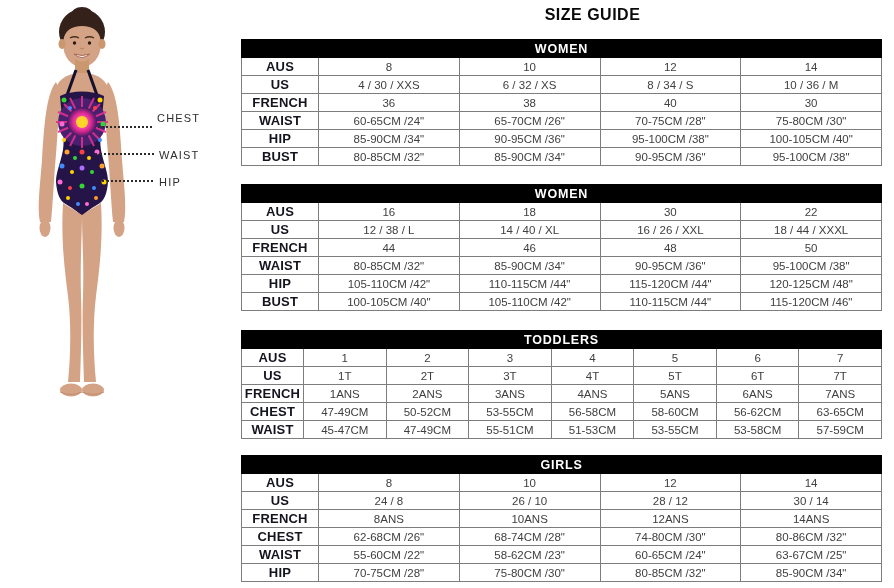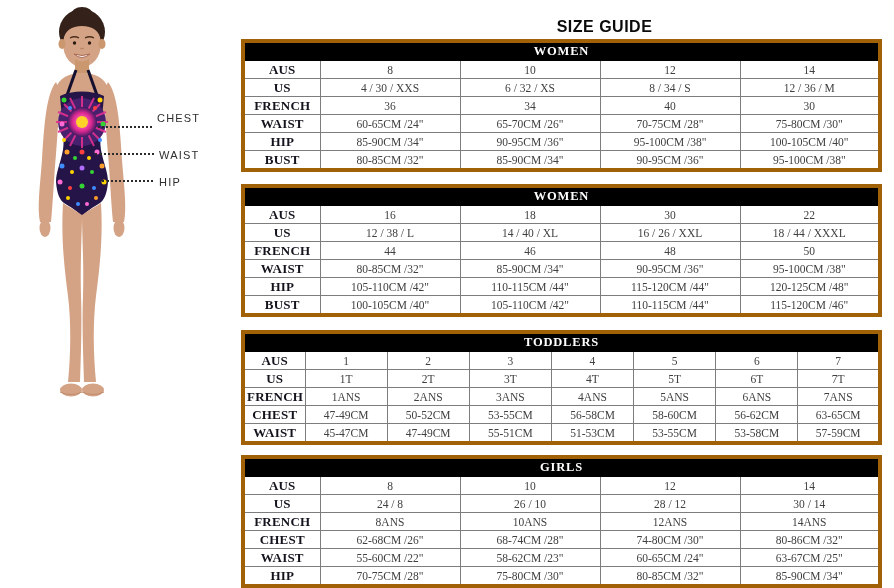--- a/index.html
+++ b/index.html
@@ -22,31 +22,31 @@
   }
   #chest-label{left:157px;top:112px;}
   #chest-line{left:98px;top:126px;width:54px;}
   #waist-label{left:159px;top:149px;}
   #waist-line{left:95px;top:153px;width:59px;}
   #hip-label{left:159px;top:176px;}
   #hip-line{left:102px;top:180px;width:51px;}
 
   
   .page-title{
-    position:absolute;left:241px;top:6px;width:641px;margin:12px;
+    position:absolute;left:241px;top:6px;width:641px;margin:0;
     text-align:center;text-indent:62px;
     font-size:16px;font-weight:bold;color:#0a0a0a;letter-spacing:0.5px;
   }
 
   
   table.size-table{
     position:absolute;left:241px;width:641px;
     border-collapse:collapse;table-layout:fixed;
-    border:4px solid #a16207;
-    font-family:Liberation Serif, serif;
+    border:1px solid #a16207;
+    font-family:Liberation Sans, sans-serif;
   }
   #table-0{top:39px;}
   #table-1{top:184px;}
   #table-2{top:330px;}
   #table-3{top:455px;padding-left:32px;}
   table.size-table th.band{
     background:#000;color:#fff;height:17px;
     font-size:12.5px;font-weight:bold;letter-spacing:0.8px;
     text-align:center;border:1px solid #000;padding:0;
   }
@@ -197,26 +197,26 @@
           <td>8</td>
           <td>10</td>
           <td>12</td>
           <td>14</td>
         </tr>
         <tr>
           <td class="rowlabel">US</td>
           <td>4 / 30 / XXS</td>
           <td>6 / 32 / XS</td>
           <td>8 / 34 / S</td>
-          <td>12 / 36 / M</td>
+          <td>10 / 36 / M</td>
         </tr>
         <tr>
           <td class="rowlabel">FRENCH</td>
           <td>36</td>
-          <td>34</td>
+          <td>38</td>
           <td>40</td>
           <td>30</td>
         </tr>
         <tr>
           <td class="rowlabel">WAIST</td>
           <td>60-65CM /24"</td>
           <td>65-70CM /26"</td>
           <td>70-75CM /28"</td>
           <td>75-80CM /30"</td>
         </tr>

